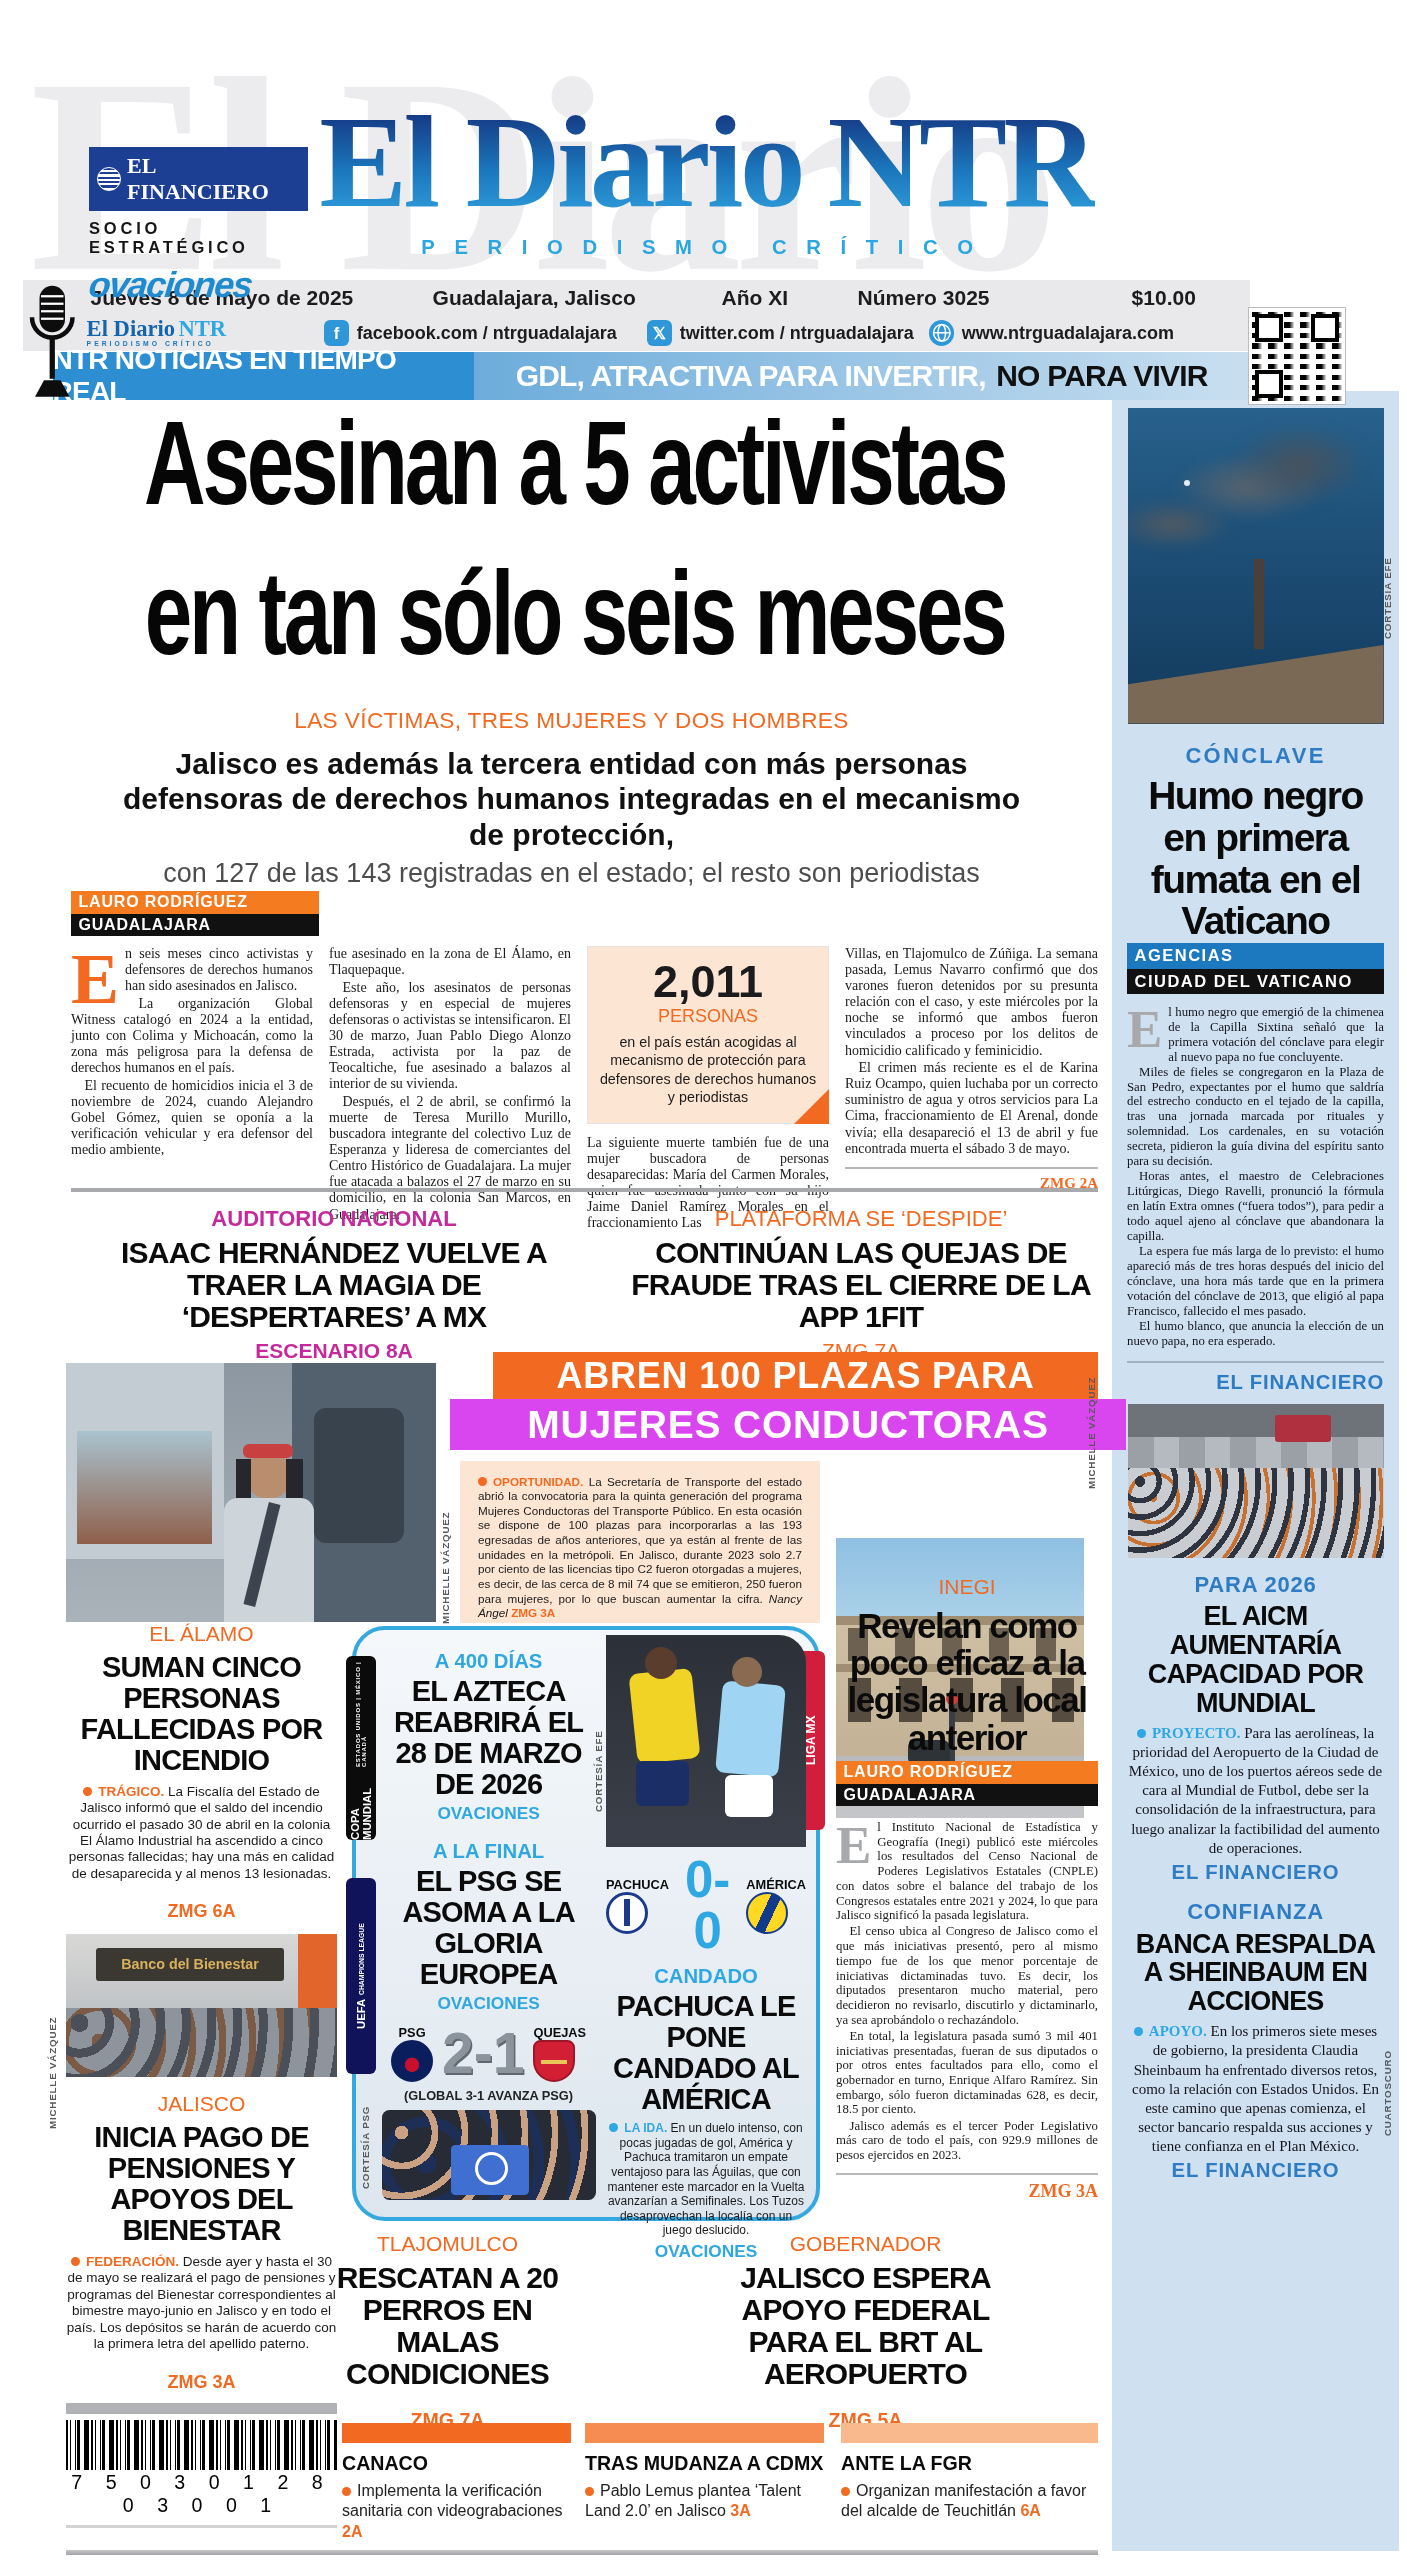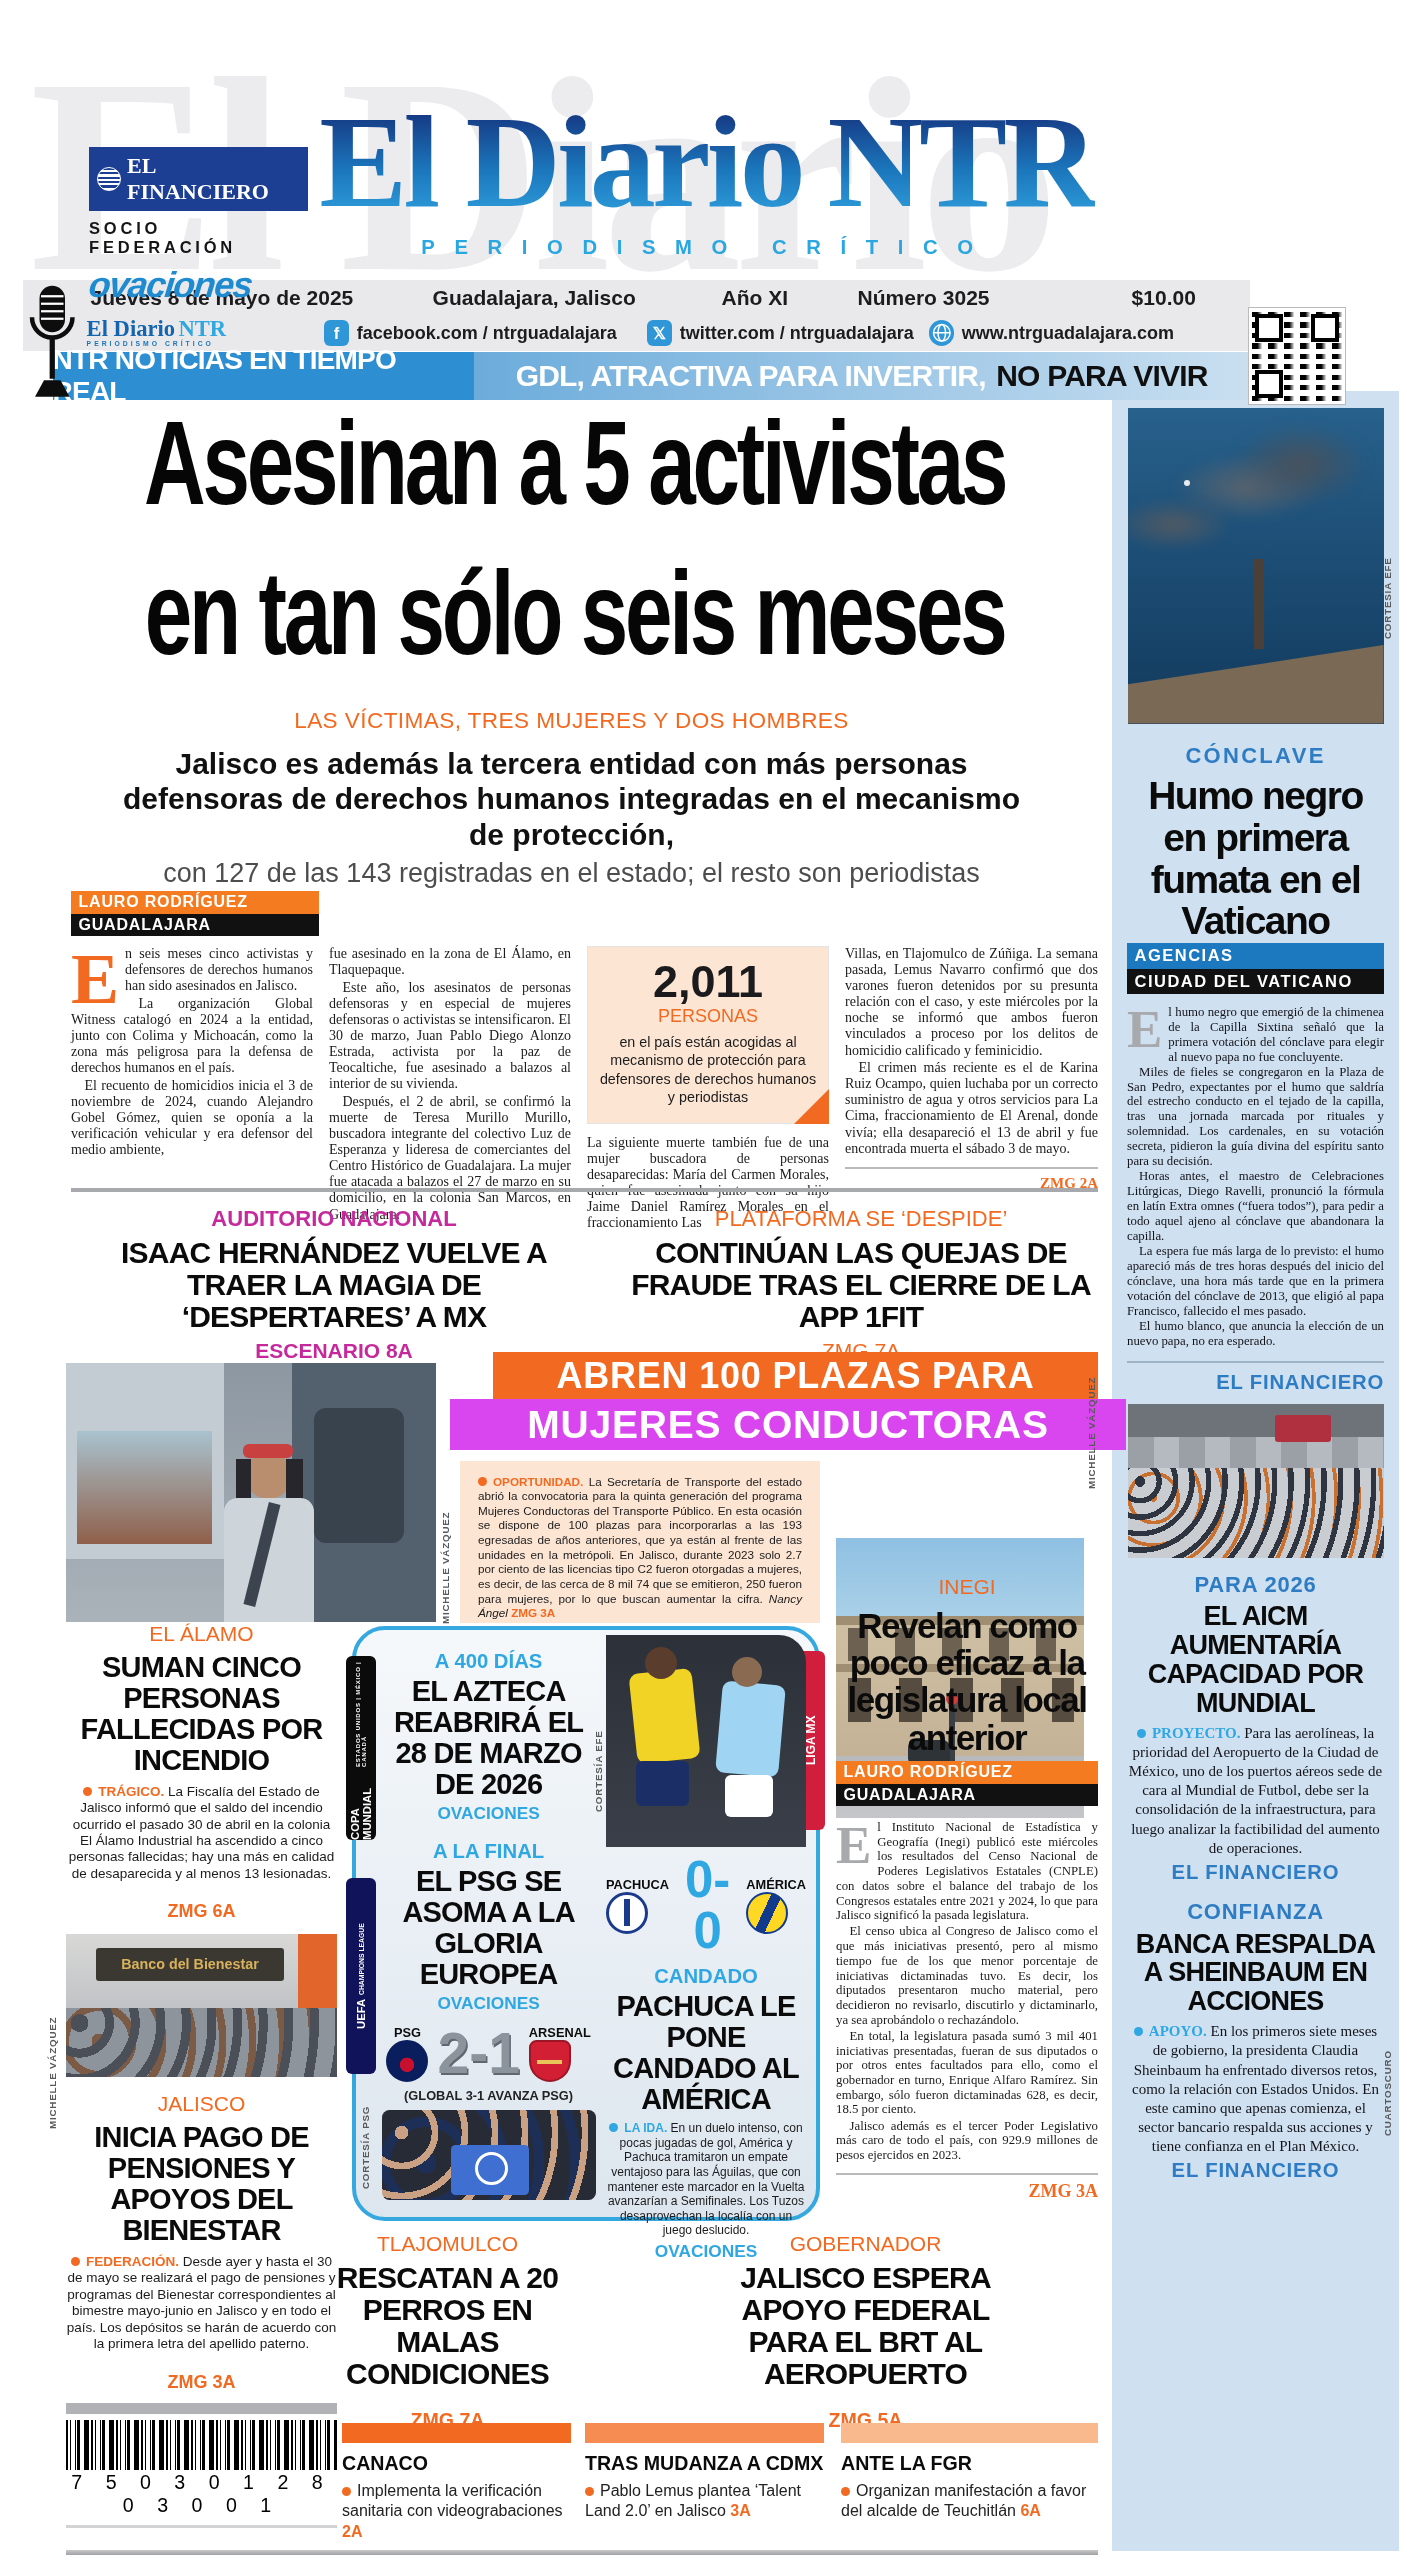--- a/index.html
+++ b/index.html
@@ -130,21 +130,21 @@
 
 <div class="abs" id="brand">
   <div><span class="brandline">El Diario</span><span class="brandline" style="margin-left:25.6px">NTR</span></div>
   <div class="tagline">PERIODISMO CRÍTICO</div>
 </div>
 <div class="abs" id="partner">
   <div class="efbox">
       <span class="efglobe"></span>
       <span>EL FINANCIERO</span>
     </div>
-  <div class="socio">SOCIO FEDERACIÓN</div>
+  <div class="socio">SOCIO ESTRATÉGICO</div>
   <div class="ovaciones">ovaciones</div>
 </div>
 
 <div class="abs" id="infoband">
   <div class="inforow" style="left:68px">Jueves 8 de mayo de 2025</div>
   <div class="inforow" style="left:410px">Guadalajara, Jalisco</div>
   <div class="inforow" style="left:699px">Año XI</div>
   <div class="inforow" style="left:835px">Número 3025</div>
   <div class="inforow" style="left:1109px">$10.00</div>
 
@@ -358,21 +358,21 @@
     <div class="cardk k-blue" style="margin-top:16.5px">A LA FINAL</div>
     <div class="cardt tt">EL PSG SE ASOMA A LA GLORIA EUROPEA</div>
     <div class="cardr">OVACIONES</div>
     <div class="crestrow">
       <div>
         <div class="teamlab">PSG</div>
         <div class="crest" style="background:radial-gradient(circle at 50% 60%,#c8102e 0 6.8px,#0a1e5e 7.5px);border:2.3px solid #0a1e5e;box-sizing:border-box"></div>
       </div>
       <div class="score1">2-1</div>
       <div>
-        <div class="teamlab">ARSENAL</div>
+        <div class="teamlab">QUEJAS</div>
         <div class="crest" style="border-radius:7.5px 7.5px 50% 50%;background:#d21f34;border:2.3px solid #9b1626;box-sizing:border-box;position:relative">
           <div style="position:absolute;left:6px;top:18px;width:25.6px;height:4.5px;background:#e8c558"></div>
         </div>
       </div>
     </div>
     <div style="font-size:12.8px;font-weight:bold;margin-top:6px;color:#222">(GLOBAL 3-1 AVANZA PSG)</div>
     <div class="photo" style="margin-top:7.5px;width:214px;height:90px;border-radius:7.5px;background:repeating-radial-gradient(circle at 19.6px 22.6px,#caa183 0 6.8px,transparent 6.8px 30px),repeating-radial-gradient(circle at 44px 53px,#1d2f57 0 10.5px,transparent 10.5px 36px),#262b36">
       <div class="abs" style="left:69px;top:35px;width:78px;height:50px;background:#3f6fd0;border-radius:4.5px"></div>
       <div class="abs" style="left:93px;top:42px;width:33px;height:33px;border-radius:50%;border:3px solid #fff;box-sizing:border-box"></div>
     </div>

